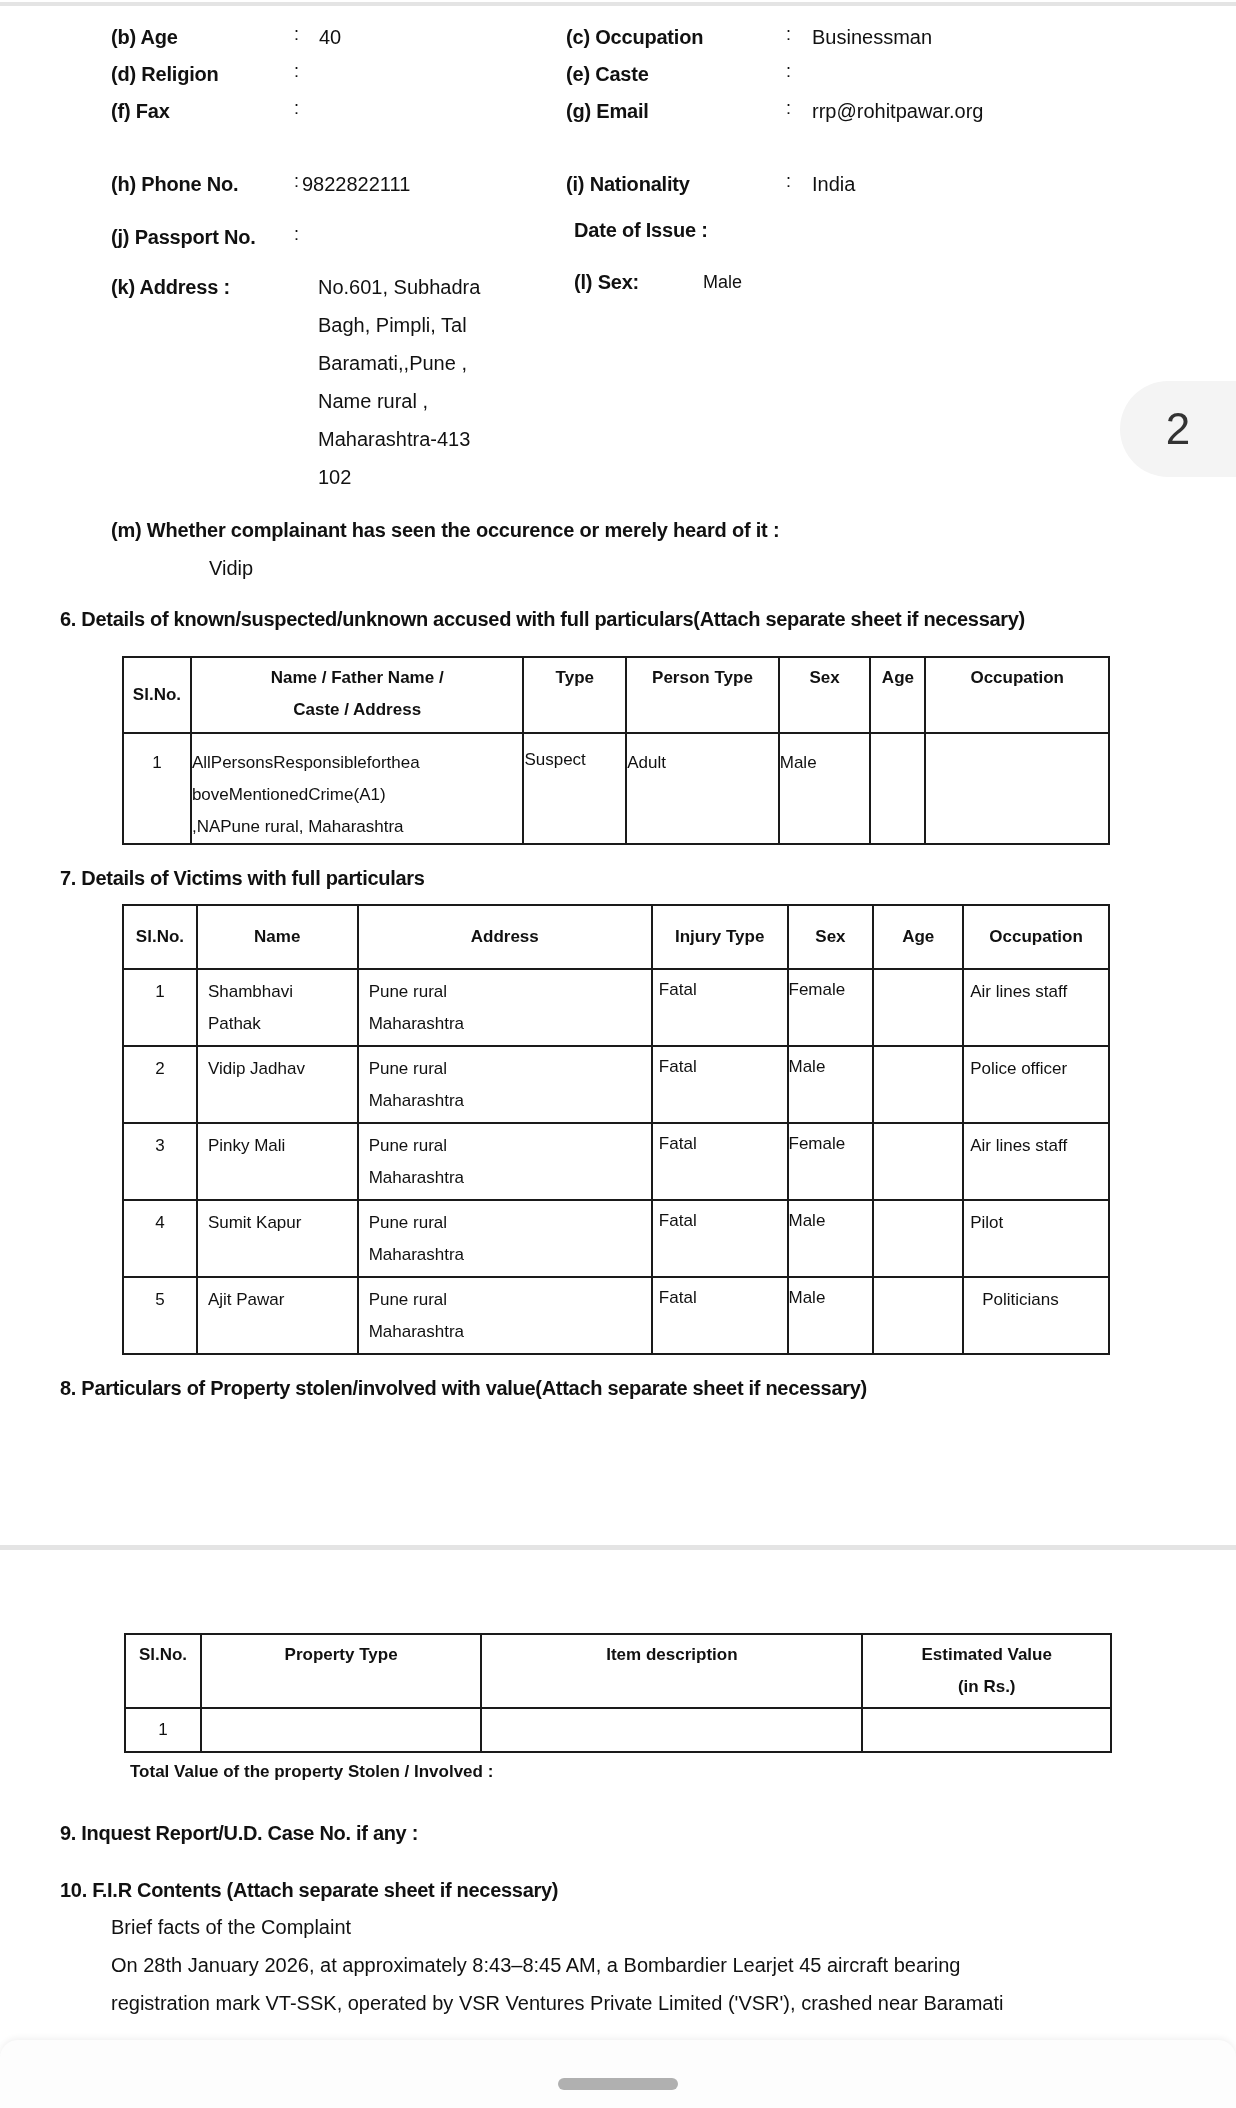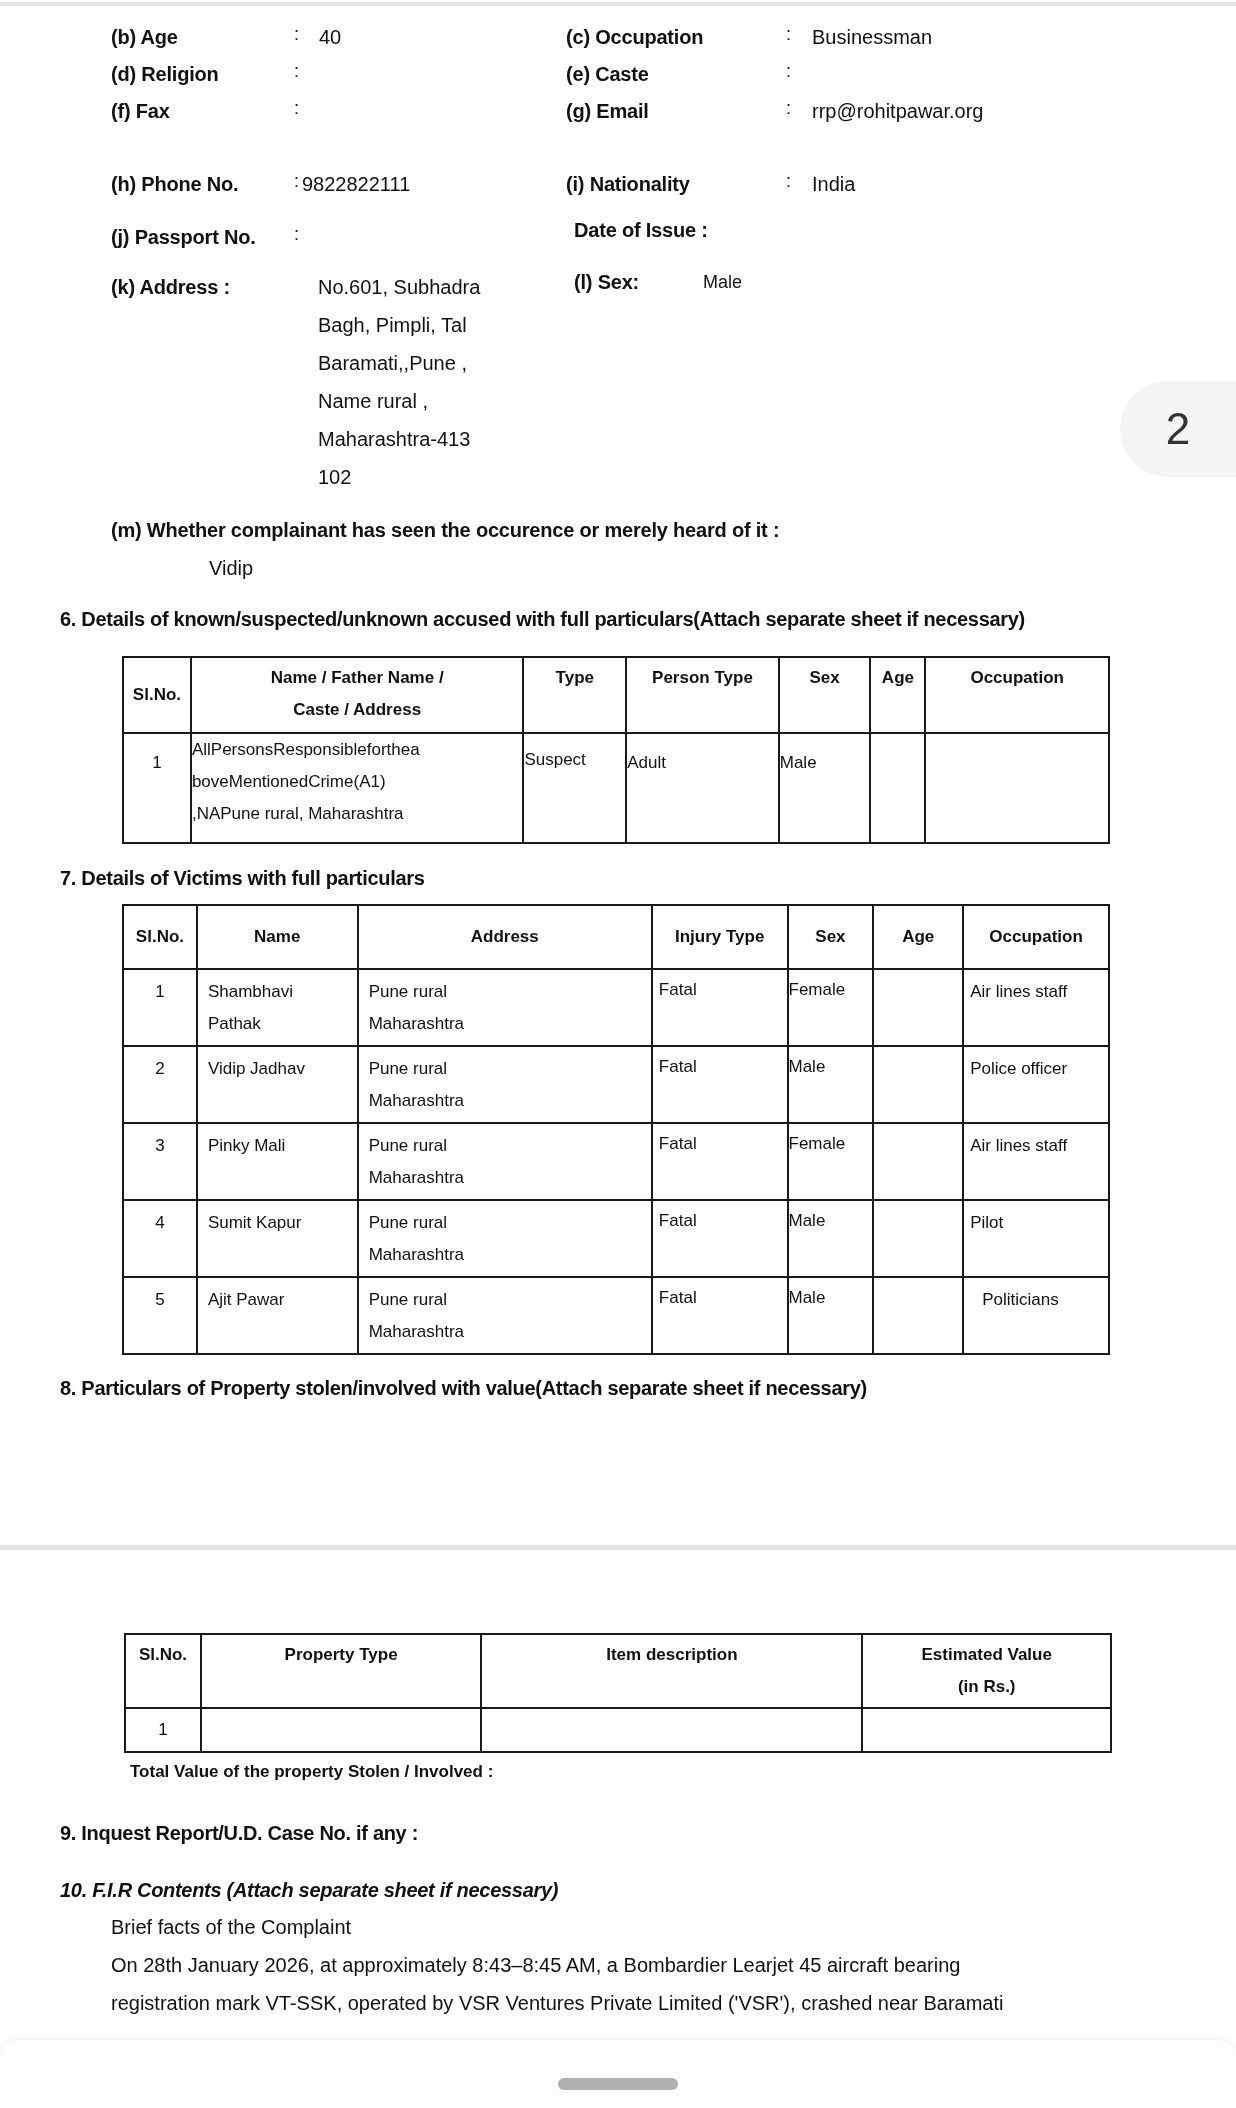--- a/index.html
+++ b/index.html
@@ -138,21 +138,21 @@
           <span class="hdr-line">Age</span>
         </th>
     <th style="padding-top:4px;">
           <span class="hdr-line">Occupation</span>
         </th>
   </tr>
   <tr style="height:110px;">
     <td style="text-align:center; padding-top:13px;">
           <span class="cell-line">1</span>
         </td>
-    <td style="">
+    <td style="padding-top:13px;">
       <span class="cell-line">AllPersonsResponsibleforthea</span>
       <span class="cell-line">boveMentionedCrime(A1)</span>
       <span class="cell-line">,NAPune rural, Maharashtra</span>
     </td>
     <td style="padding-top:10px;">
           <span class="cell-line">Suspect</span>
         </td>
     <td style="padding-top:13px;">
           <span class="cell-line">Adult</span>
         </td>
@@ -350,19 +350,19 @@
   </tr>
 </tbody>
   </table>
 
 <span class="abs" style="left:130px; top:1762px; font-size:17px; font-weight:bold;">Total Value of the property Stolen / Involved :</span>
 <span class="abs" style="left:520px; top:1762px; font-size:17px;"></span>
 
 <span class="abs sec" style="left:60px; top:1822px;">9.  Inquest Report/U.D. Case No. if any :</span>
 <span class="abs val" style="left:460px; top:1822px;"></span>
 
-<span class="abs sec" style="left:60px; top:1879px;font-style:italic;">10. F.I.R Contents (Attach separate sheet if necessary)</span>
+<span class="abs sec" style="left:60px; top:1879px;">10. F.I.R Contents (Attach separate sheet if necessary)</span>
 <span class="abs val" style="left:111px; top:1916px;">Brief facts of the Complaint</span>
 <span class="abs val" style="left:111px; top:1954px;">On 28th January 2026, at approximately 8:43–8:45 AM, a Bombardier Learjet 45 aircraft bearing</span>
 <span class="abs val" style="left:111px; top:1992px;">registration mark VT-SSK, operated by VSR Ventures Private Limited ('VSR'), crashed near Baramati</span>
 
 <div class="bottom-sheet"></div>
 <div class="drag-handle"></div>
 
 </body></html>

